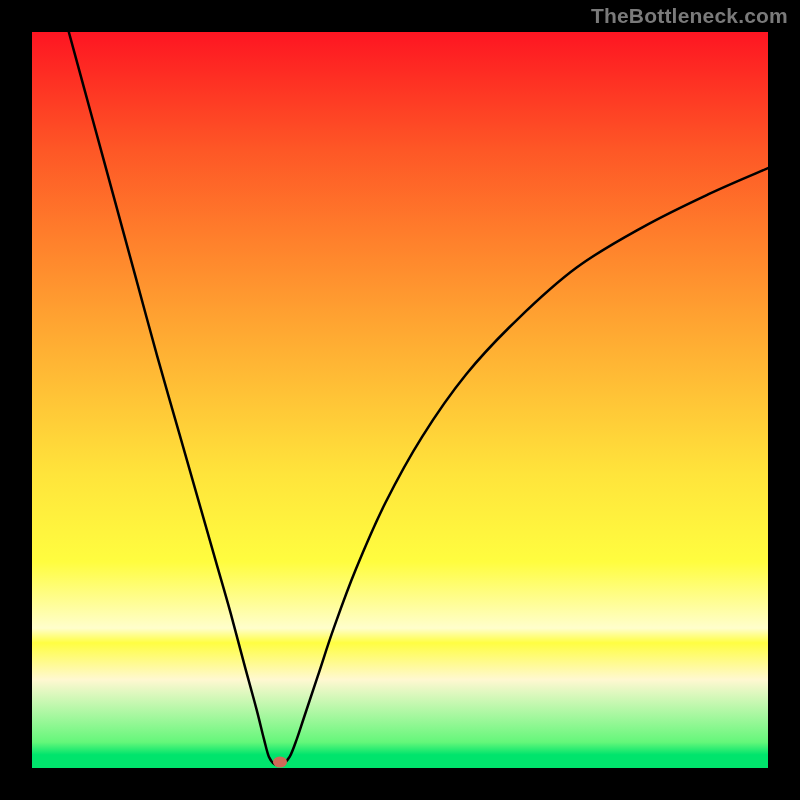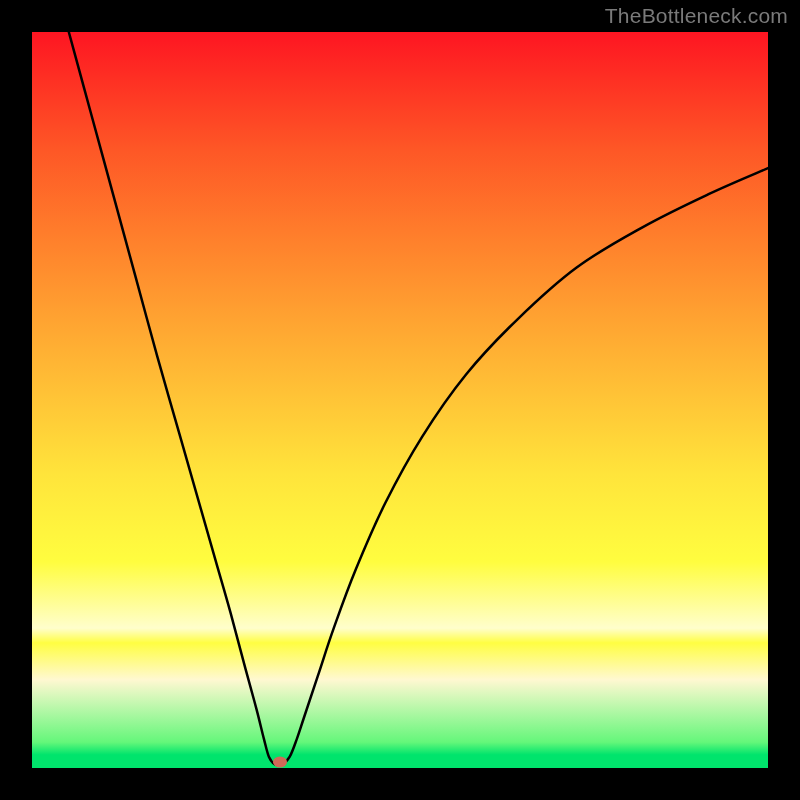--- a/index.html
+++ b/index.html
@@ -35,21 +35,21 @@
       #00e46c 98.2%,
       #00e46c 100%
     );
   }
   .watermark {
     position: absolute;
     top: 4px;
     right: 12px;
     color: #7a7a7a;
     font-size: 21px;
-    font-weight: 400;
+    font-weight: 700;
     letter-spacing: 0.2px;
   }
   svg.curve {
     position: absolute;
     left: 0;
     top: 0;
   }
   .marker {
     position: absolute;
     width: 14px;

